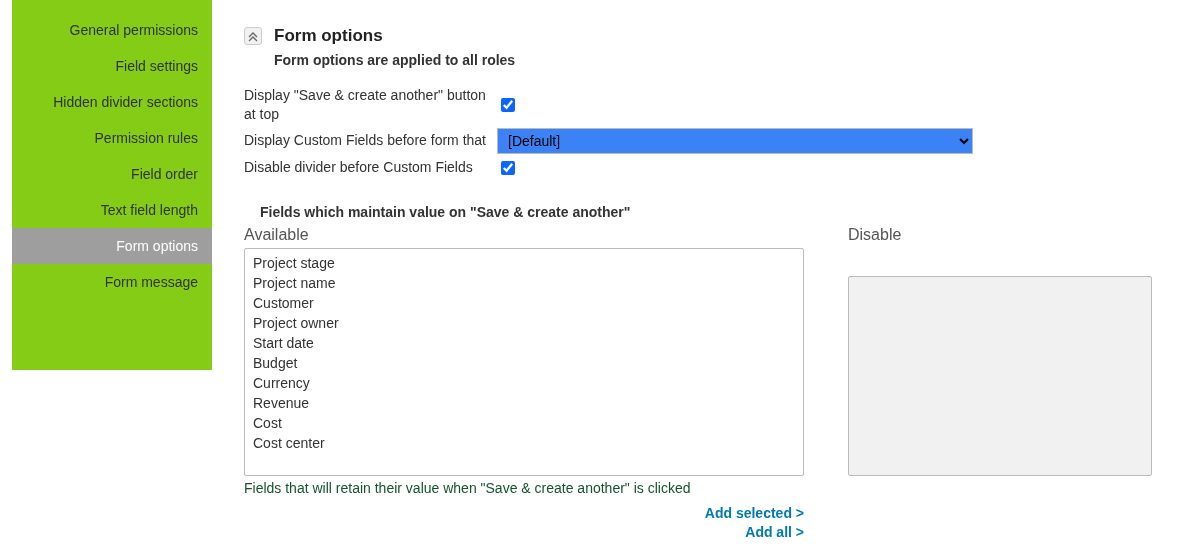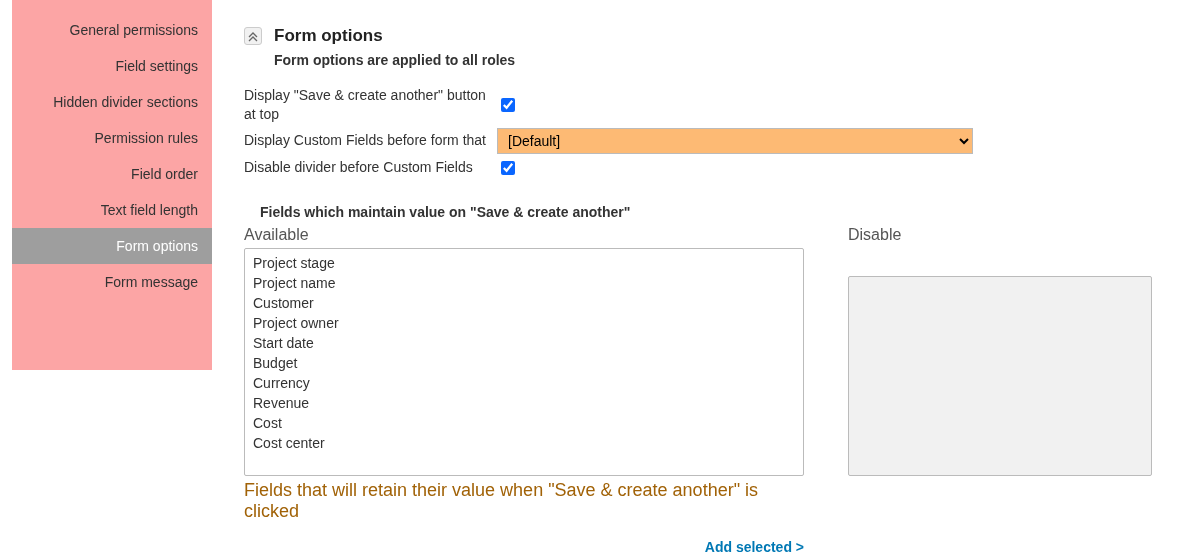--- a/index.html
+++ b/index.html
@@ -10,21 +10,21 @@
     color: #333;
     background: #fff;
   }
   .container {
     display: flex;
     width: 1192px;
     height: 560px;
   }
   .sidebar {
     width: 213px;
-    background: #fca5a5;
+    background: #84cc16;
     padding: 12px 0 12px 0;
     margin: 0 0 0 12px;
     height: 370px;
   }
   .sidebar-item {
     text-align: right;
     padding: 10px 14px 10px 0;
     color: #333;
     cursor: pointer;
     font-size: 14px;
@@ -84,21 +84,21 @@
   input[type="checkbox"] {
     width: 14px;
     height: 14px;
     accent-color: #0a66ff;
     cursor: pointer;
   }
   select.wide {
     width: 476px;
     height: 26px;
     border: 1px solid #bbb;
-    background: #fdba74;
+    background: #3b82f6;
     padding: 2px 6px;
     font-size: 14px;
     cursor: pointer;
   }
   .fields-sub {
     font-weight: bold;
     font-size: 14px;
     margin-bottom: 6px;
     margin-left: 16px;
   }
@@ -131,28 +131,28 @@
     padding: 2px 4px;
     color: #333;
   }
   select[multiple].sel {
     width: 304px;
     height: 200px;
     margin-top: 28px;
     background: #f1f1f1;
   }
   .helper {
-    font-size: 18px;
-    color: #a16207;
+    font-size: 14px;
+    color: #14532d;
     margin-top: 4px;
   }
   .actions-row {
     display: flex;
     gap: 64px;
-    margin-top: 16px;
+    margin-top: 8px;
   }
   .actions-left {
     width: 560px;
     text-align: right;
   }
   .actions-right {
     width: 304px;
     text-align: left;
   }
   .action-link {

